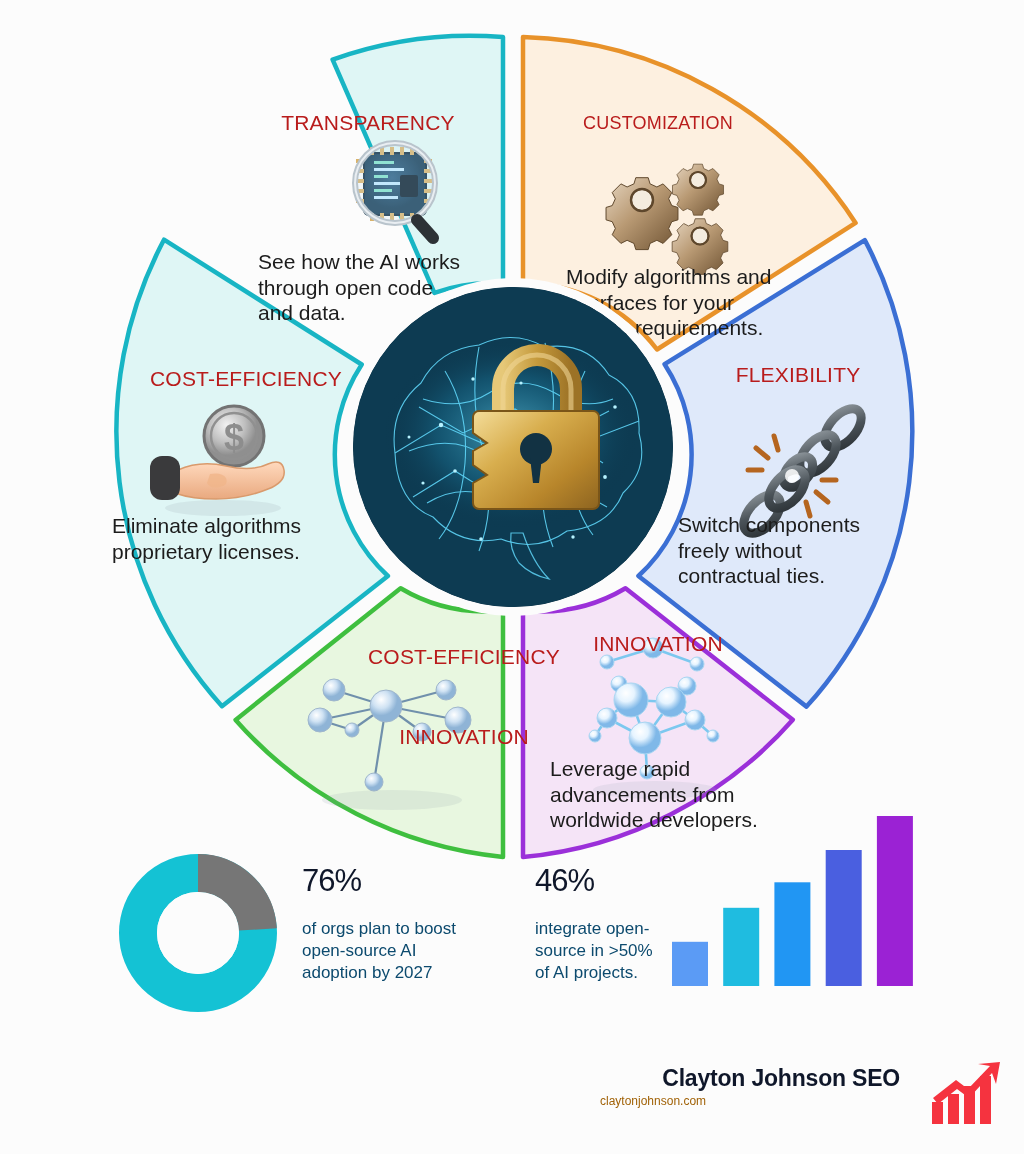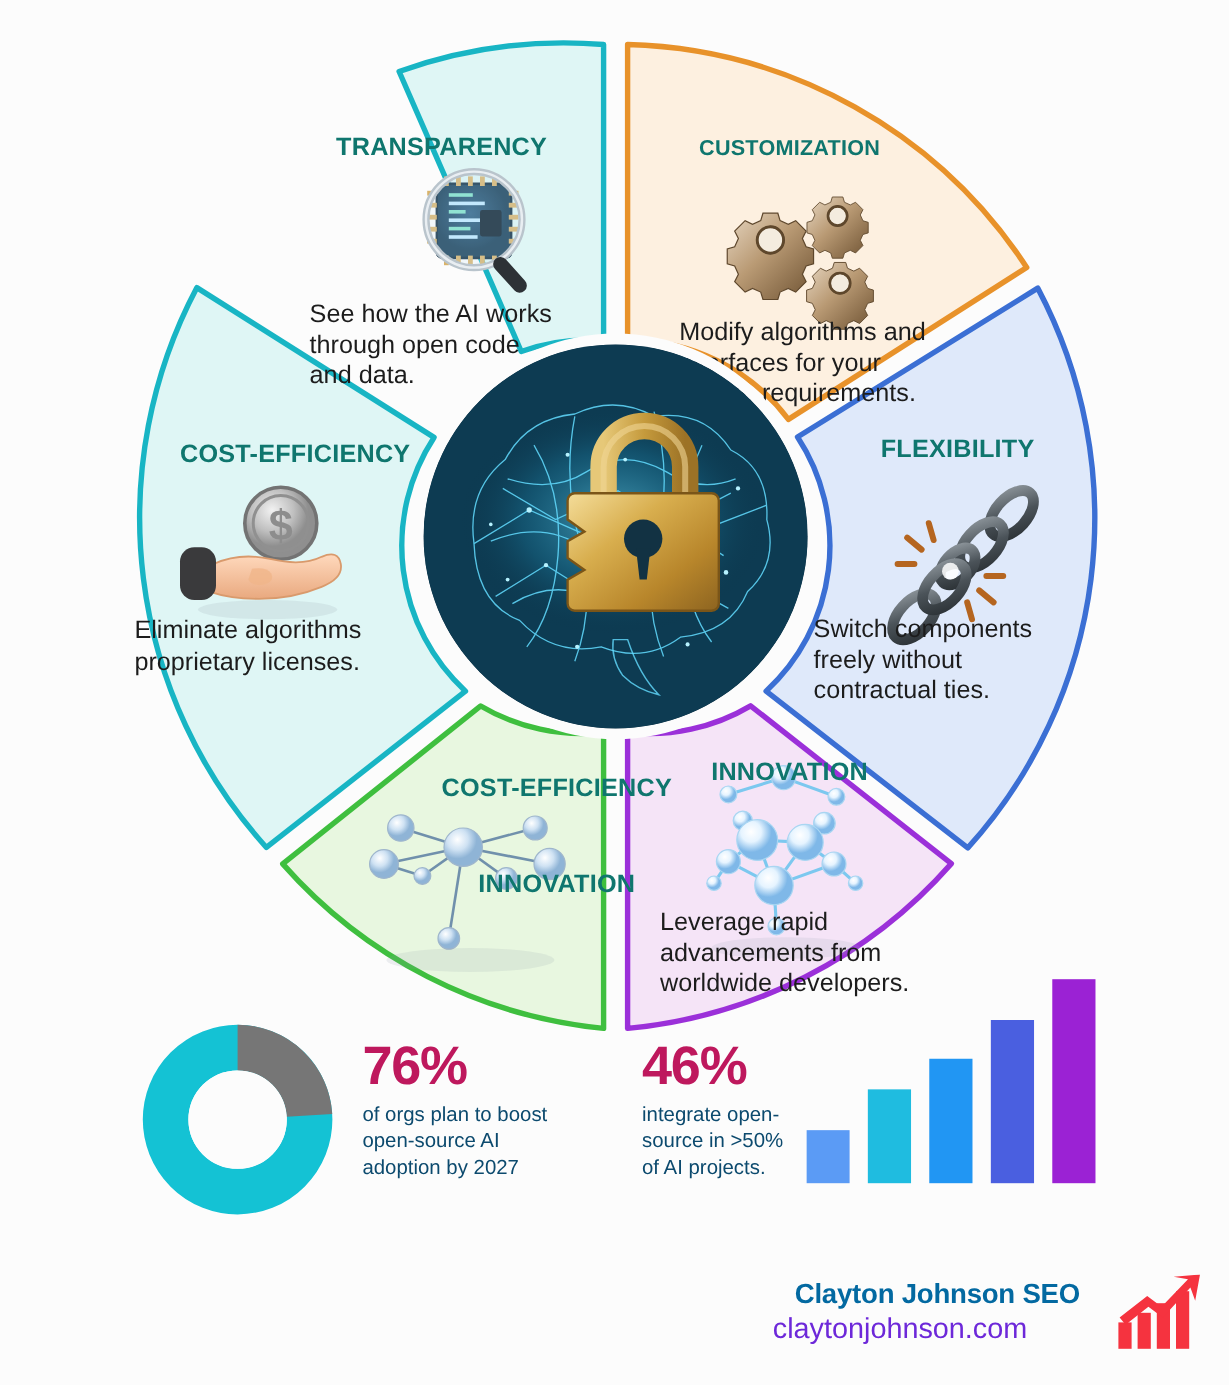--- a/index.html
+++ b/index.html
@@ -4,45 +4,45 @@
 <style>
   html,body{margin:0;padding:0;}
   body{
     width:1024px;height:1154px;position:relative;overflow:hidden;
     background:#FCFCFC;
     font-family:"Liberation Sans",sans-serif;
   }
   #wheel{position:absolute;left:0;top:0;width:1024px;height:900px;}
 
   .seg-title{
-    position:absolute;font-weight:bold;color:#0f766e;
+    position:absolute;font-weight:normal;color:#b91c1c;
     letter-spacing:.2px;text-align:center;white-space:nowrap;
     pointer-events:none;
   }
   .seg-desc{
     position:absolute;color:#1c1c1c;text-align:left;
     line-height:1.22;font-size:21px;pointer-events:none;
   }
 
   
   #center-emblem{
     position:absolute;left:353px;top:287px;width:320px;height:320px;
     border-radius:50%;
     background:radial-gradient(circle at 50% 45%,#11506b 0%,#0d3f58 45%,#0c2f42 75%,#0a2434 100%);
     box-shadow:0 0 0 9px #FCFCFC;
     overflow:hidden;
   }
 
   
-  .statnum{font-size:45px;font-weight:bold;color:#be185d;line-height:1;letter-spacing:-1px;}
+  .statnum{font-size:31px;font-weight:normal;color:#0f172a;line-height:1;letter-spacing:-1px;}
   .stattext{font-size:17px;color:#0c4a6e;line-height:1.3;margin-top:8px;}
 
   
-  #brand-name{font-size:23px;font-weight:bold;color:#0369a1;text-align:right;letter-spacing:-.2px;}
-  #brand-url{font-size:24px;color:#6d28d9;text-align:center;margin-top:2px;}
+  #brand-name{font-size:23px;font-weight:bold;color:#0f172a;text-align:right;letter-spacing:-.2px;}
+  #brand-url{font-size:12px;color:#a16207;text-align:left;margin-top:2px;}
 </style>
 </head>
 <body>
 
 <svg id="wheel" viewBox="0 0 1024 900">
   <defs>
     <radialGradient id="gchip" cx="45%" cy="40%">
       <stop offset="0%" stop-color="#2a5f85"></stop>
         <stop offset="100%" stop-color="#123a55"></stop>
     </radialGradient>

